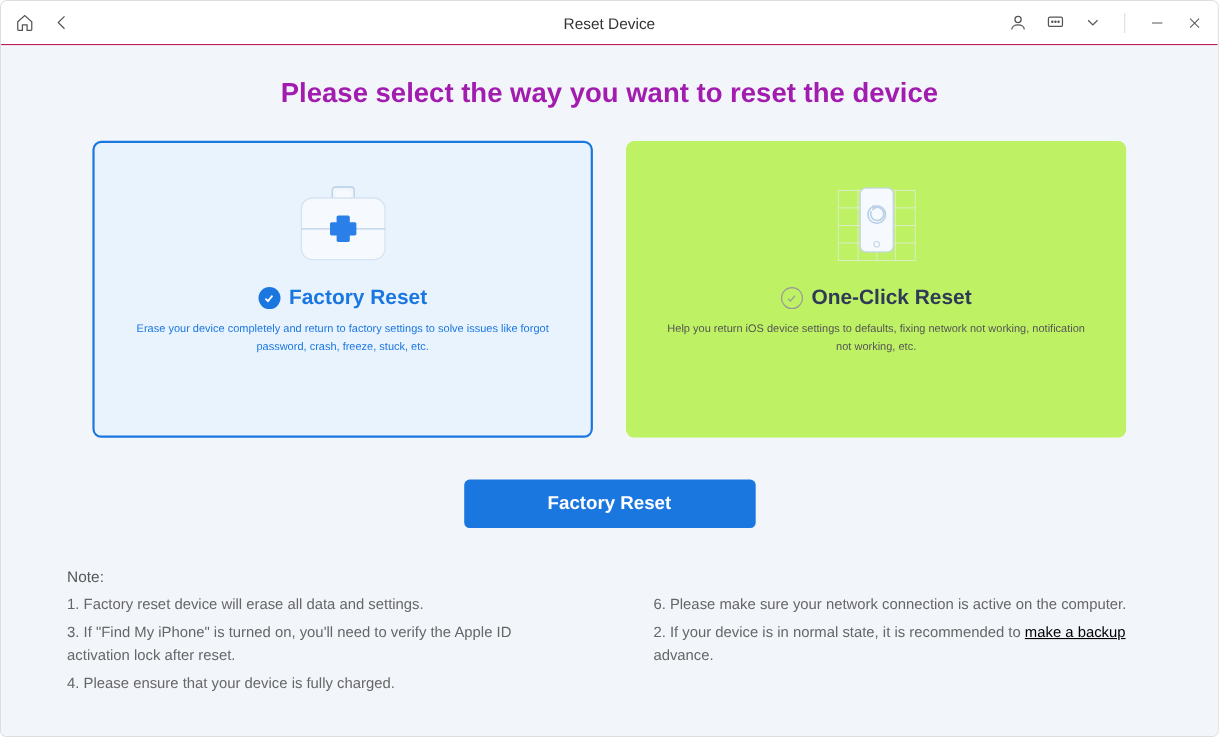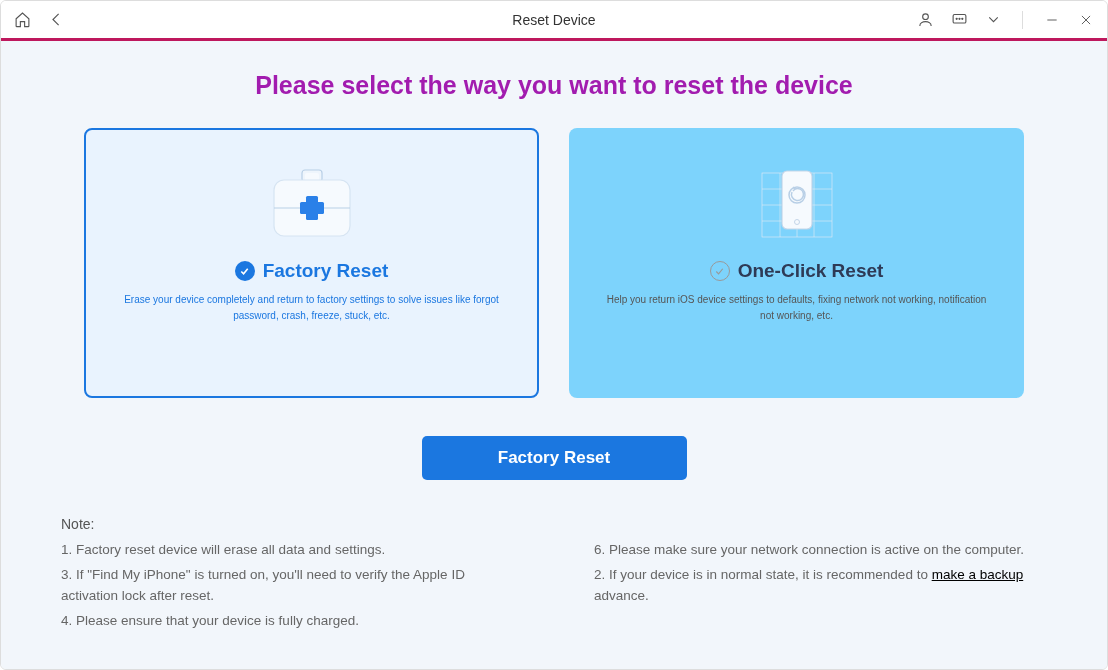--- a/index.html
+++ b/index.html
@@ -10,37 +10,37 @@
       height: 670px;
       overflow: hidden;
       border: 1px solid #ddd;
       border-radius: 6px;
     }
     .titlebar {
       height: 40px;
       display: flex;
       align-items: center;
       padding: 0 12px;
-      border-bottom: 3px solid #be185d;
+      border-bottom: 1px solid #be185d;
       position: relative;
       background: #fff;
       text-align: center;
     }
     .titlebar-left { display: flex; gap: 16px; align-items: center; }
     .titlebar-center { position: absolute; left: 50%; transform: translateX(-50%); font-size: 14px; color: #333; }
     .titlebar-right { margin-left: auto; display: flex; gap: 16px; align-items: center; }
     .ticon { width: 18px; height: 18px; display: inline-flex; align-items: center; justify-content: center; cursor: pointer; color: #555; }
     .divider { width: 1px; height: 18px; background: #ddd; margin: 0 4px; }
     .content { background: #f2f6fb; height: calc(100% - 40px); padding: 30px 60px 20px; }
     .page-title { text-align: center; font-size: 25px; font-weight: 700; color: #a21caf; margin-bottom: 28px; }
     .cards { display: flex; gap: 30px; justify-content: center; }
     .card {
       width: 455px;
       height: 270px;
-      background: #7dd3fc;
+      background: #bef264;
       border-radius: 8px;
       padding: 30px 30px;
       text-align: center;
       border: 2px solid transparent;
       cursor: pointer;
       display: flex;
       flex-direction: column;
       align-items: center;
     }
     .card.selected { background: #e9f3fe; border: 2px solid #1b77e0; }

